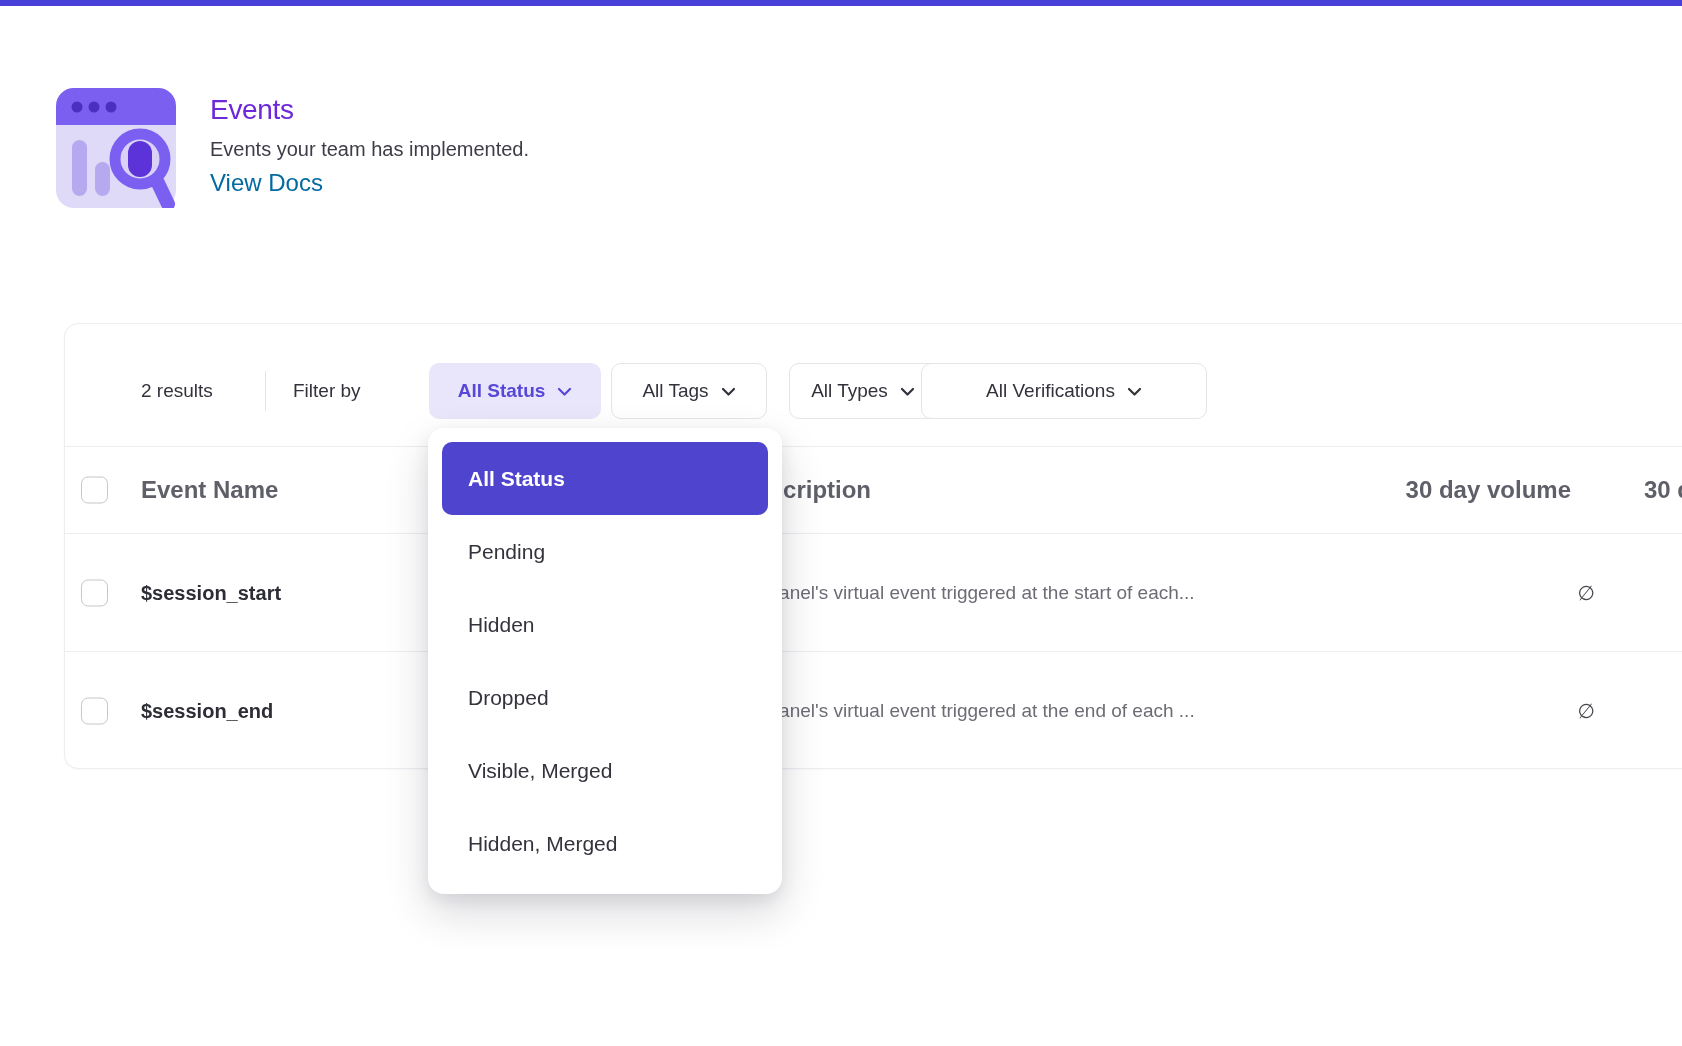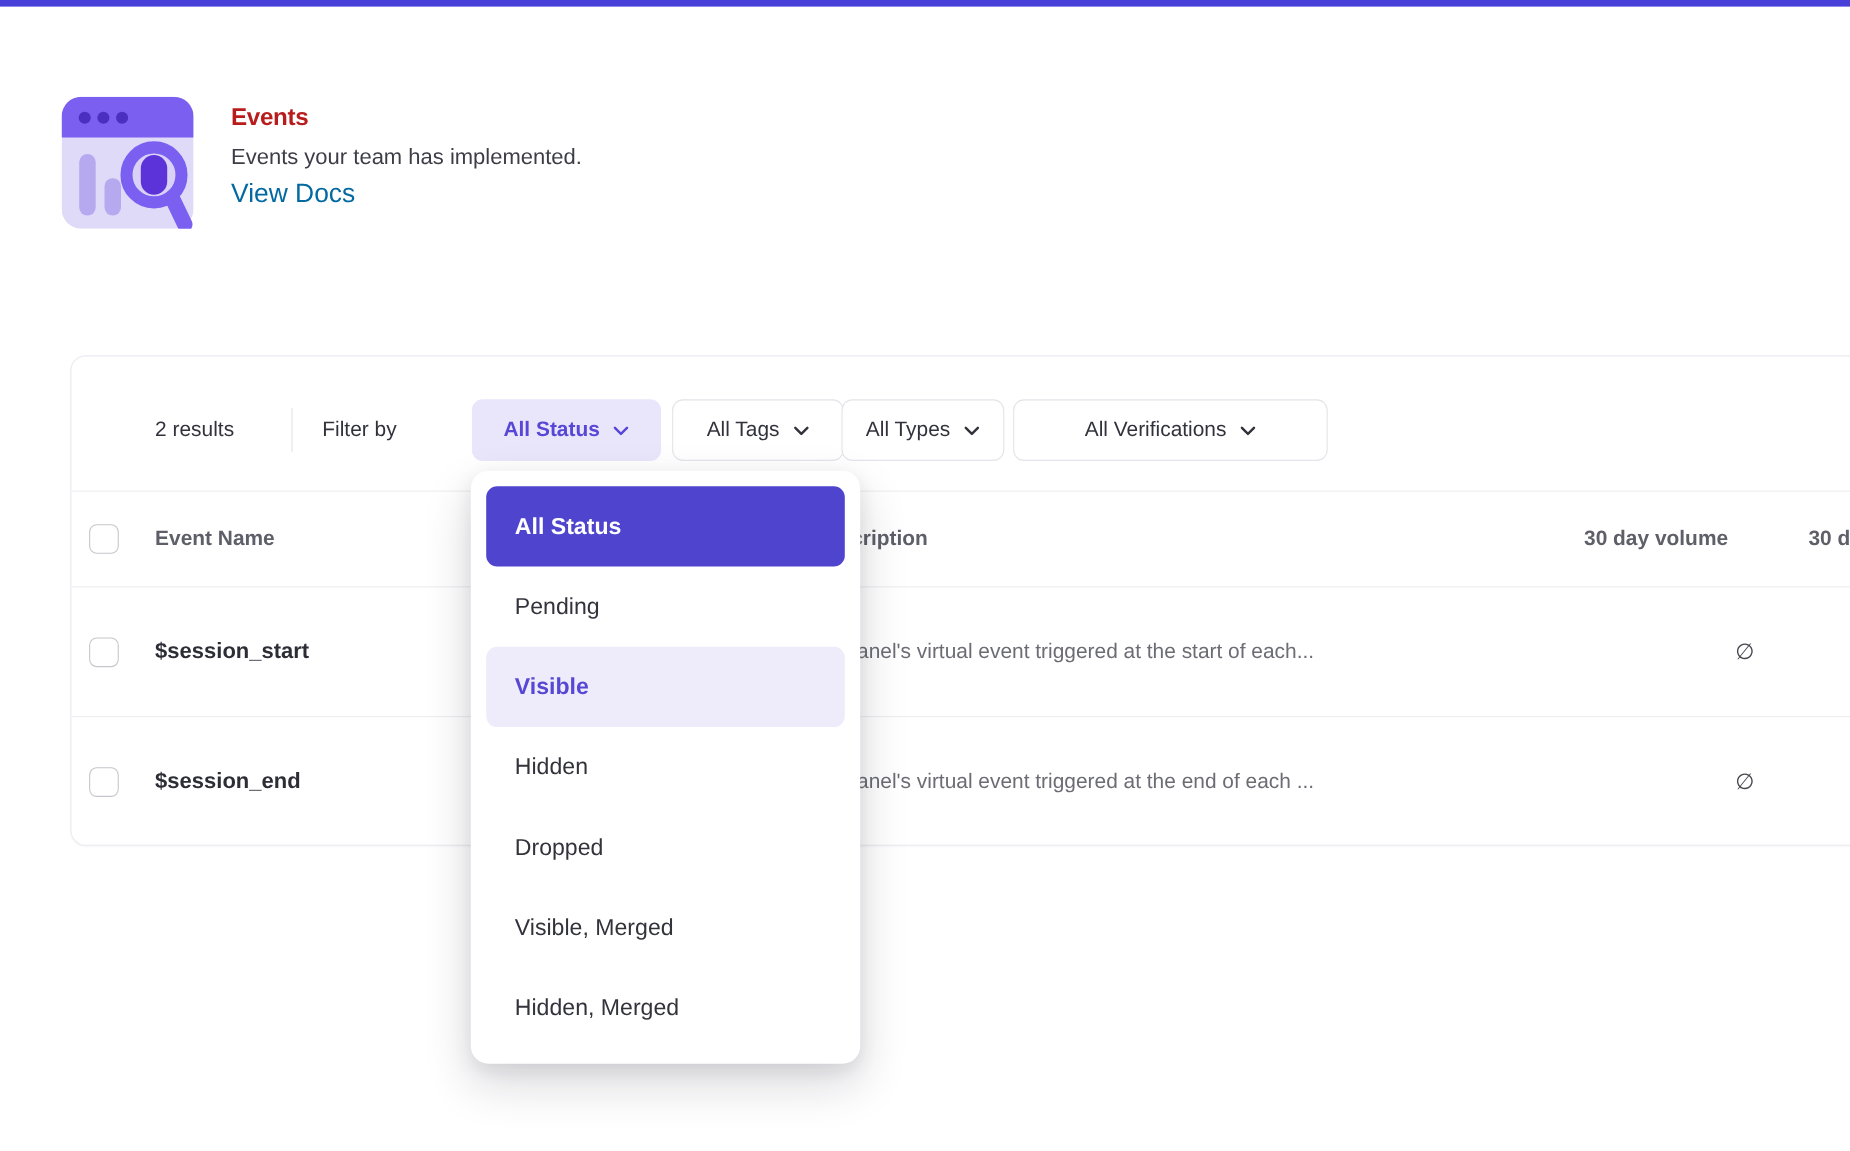--- a/index.html
+++ b/index.html
@@ -8,21 +8,21 @@
     position:relative; background:#ffffff; overflow:hidden;
     font-family:"Liberation Sans","DejaVu Sans",sans-serif;
     color:#2d2d36;
   }
   .topbar { position:absolute; top:0; left:0; right:0; height:6px; background:#4840d8; }
 
   
   .page-header { position:absolute; left:56px; top:88px; display:flex; gap:34px; }
   .app-icon { width:120px; height:120px; flex:0 0 auto; }
   .header-text { padding-top:6px; }
-  .page-title { font-size:22px; font-weight:700; color:#b91c1c; letter-spacing:-0.3px; }
+  .page-title { font-size:28px; font-weight:400; color:#6d28d9; letter-spacing:-0.3px; }
   .page-subtitle { font-size:20px; color:#3d3d47; margin-top:12px; }
   .view-docs { font-size:24px; color:#0369a1; font-weight:500; margin-top:8px; cursor:pointer; display:inline-block; }
 
   
   .card {
     position:absolute; left:64px; top:323px; width:1640px; height:446px;
     background:#fff; border:1px solid #ececf1; border-radius:14px;
     box-shadow:0 1px 2px rgba(30,30,60,0.03);
   }
 
@@ -34,38 +34,38 @@
   .filterby { left:228px; }
   .fbtn {
     border-radius:10px; font-size:19px; gap:12px; padding:0 20px;
     background:#fff; border:1px solid #e4e4e9; color:#32323c; font-weight:500;
     cursor:pointer; justify-content:center;
   }
   .fbtn.active { background:#e9e5fa; border:none; color:#5747d6; font-weight:600; }
   .fbtn .chev { display:flex; align-items:center; margin-top:2px; }
   #btn-status { left:364px; width:172px; }
   #btn-tags   { left:546px; width:156px; }
-  #btn-types  { left:700px; width:148px; }
+  #btn-types  { left:724px; width:148px; }
   #btn-verifs { left:856px; width:286px; }
 
   
   .thead {
     position:absolute; top:122px; left:0; right:0; height:88px;
     border-top:1px solid #ededf0; border-bottom:1px solid #ededf0;
   }
   .trow { position:absolute; left:0; right:0; height:118px; }
   #row-0 { top:210px; border-bottom:1px solid #ededf0; }
   #row-1 { top:328px; }
   .cell { position:absolute; top:50%; transform:translateY(-50%); white-space:nowrap; }
   .c-check { left:16px; }
   .c-name  { left:76px; font-size:20px; font-weight:600; }
   .c-desc  { left:674px; font-size:19px; color:#6c6c75; font-weight:400; }
   .c-vol   { right:108px; font-size:20px; color:#47474f; }
   .c-clip  { left:1579px; }
-  .th { font-size:19px; font-weight:600; color:#5f5f69; }
+  .th { font-size:24px; font-weight:600; color:#5f5f69; }
   .th.c-vol { right:132px; }
   .rowname { color:#2d2d36; }
   .checkbox {
     width:27px; height:27px; border:1.5px solid #c6c6cc; border-radius:7px;
     background:#fff; cursor:pointer; display:block;
   }
 
   
   .menu {
     position:absolute; left:428px; top:428px; width:354px; z-index:10;
@@ -171,18 +171,17 @@
     </div>
     <div class="cell c-name rowname">$session_end</div>
     <div class="cell c-desc">Mixpanel's virtual event triggered at the end of each ...</div>
     <div class="cell c-vol">∅</div>
   </div>
 </div>
 
 <div class="menu">
   <div class="mi selected">All Status</div>
   <div class="mi">Pending</div>
-  <div class="mi highlight">Visible</div>
   <div class="mi">Hidden</div>
   <div class="mi">Dropped</div>
   <div class="mi">Visible, Merged</div>
   <div class="mi">Hidden, Merged</div>
 </div>
 
 </body></html>

